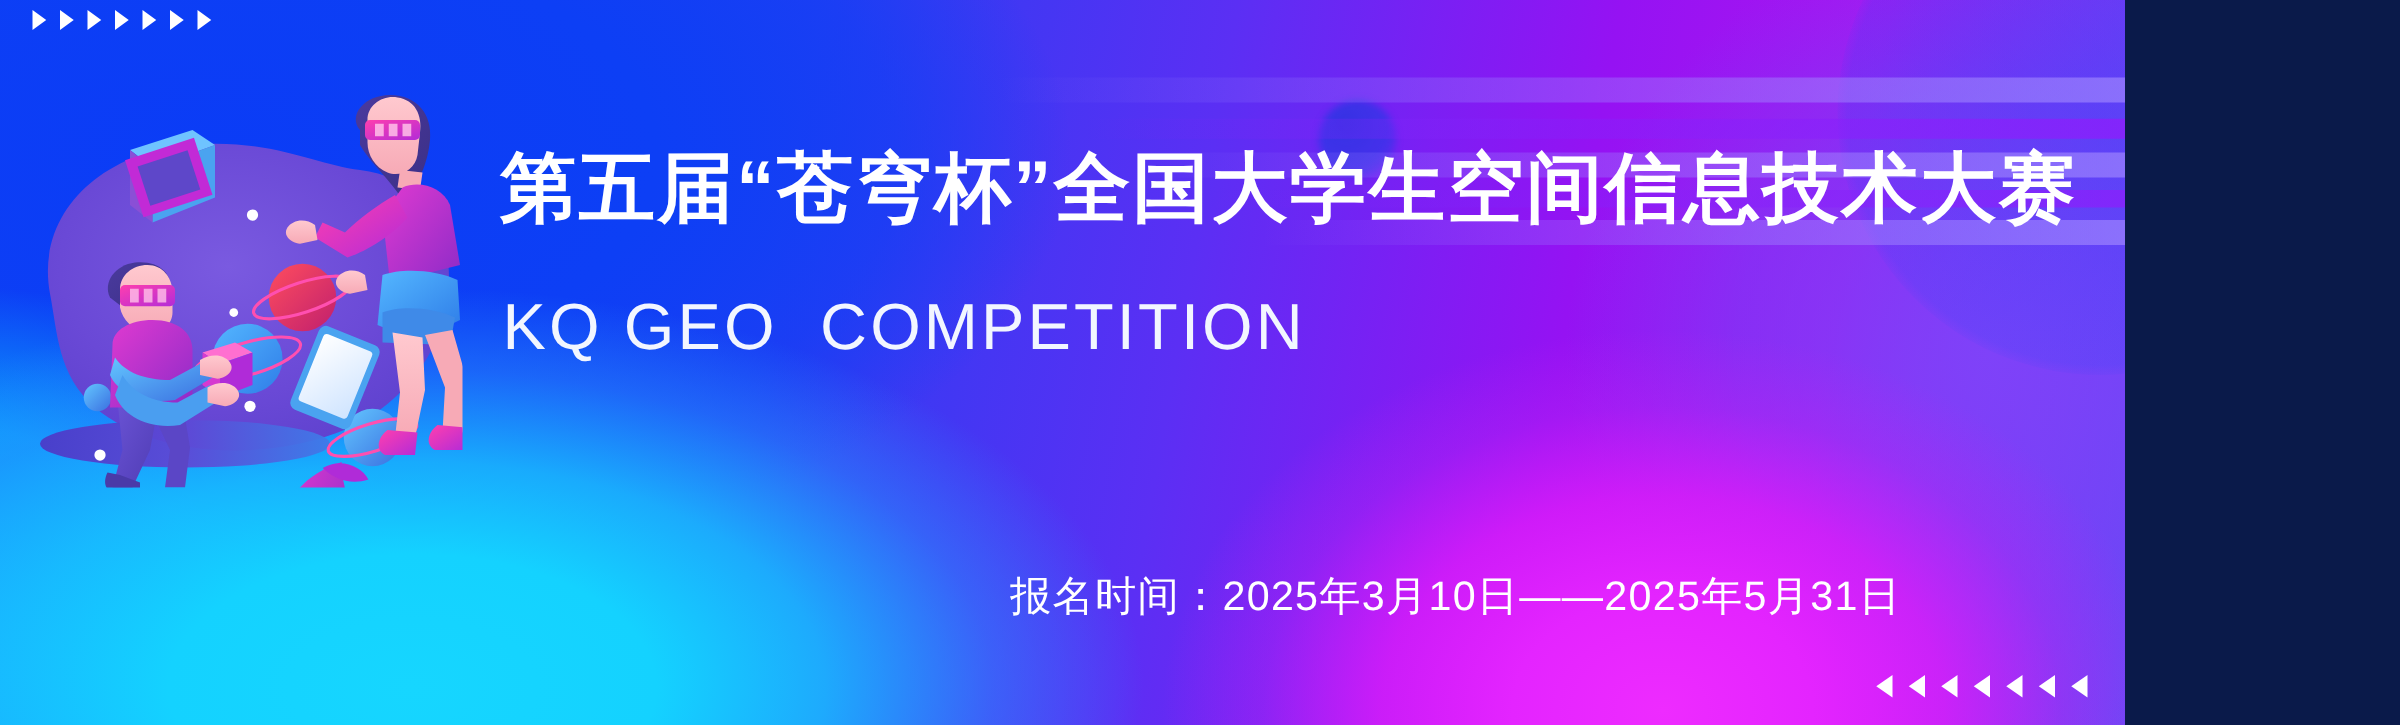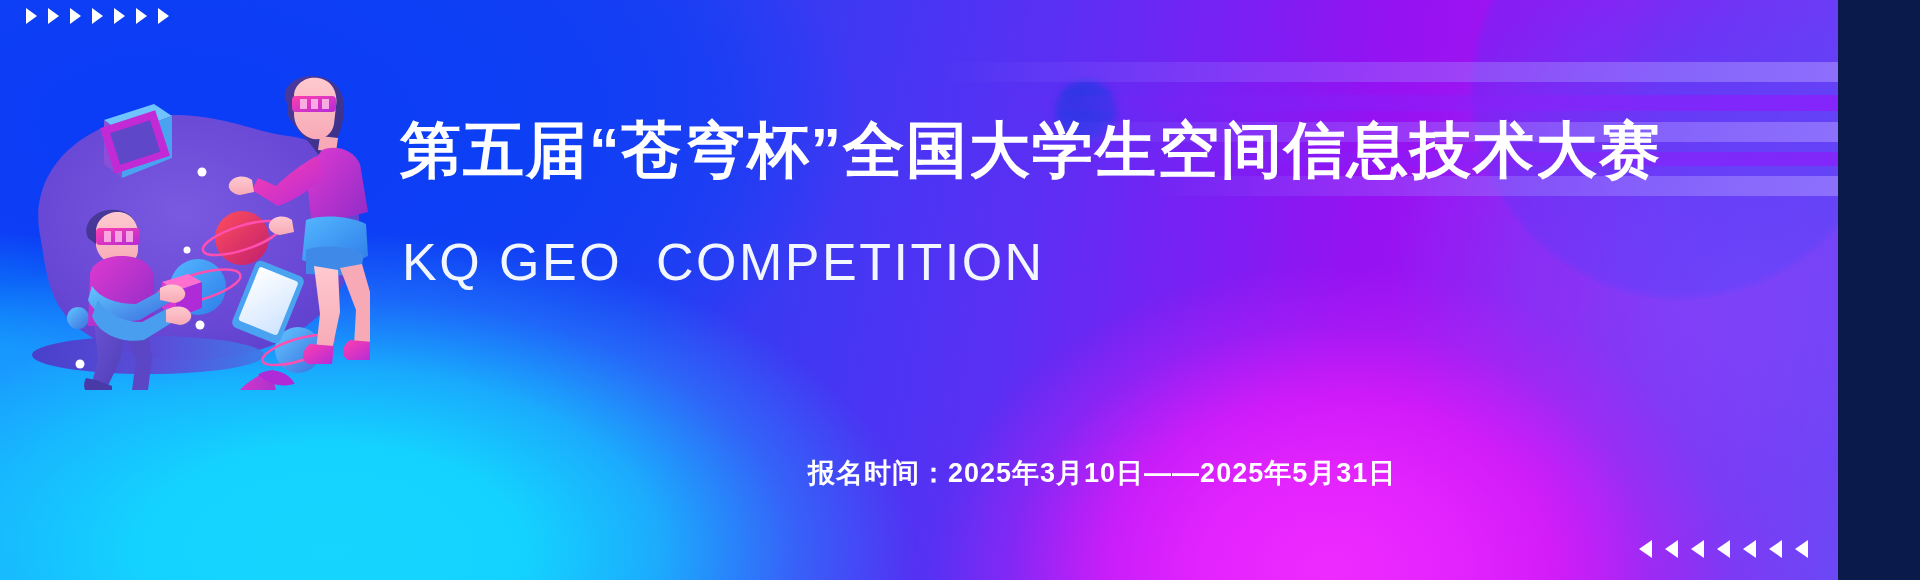--- a/index.html
+++ b/index.html
@@ -2,21 +2,21 @@
 <html><head>
 <meta charset="utf-8">
 <style>
   html, body {
     margin: 0;
     padding: 0;
     background: #0a1a4a;
   }
   #banner {
     position: relative;
-    width: 1838px;
+    width: 1700px;
     height: 580px;
     overflow: hidden;
     font-family: "Liberation Sans", "DejaVu Sans", sans-serif;
     background: #ec4899;
   }
 
   
   .bg-base {
     position: absolute; inset: 0;
     background: linear-gradient(100deg,
@@ -139,22 +139,22 @@
     font-size: 52px;
     line-height: 1;
     font-weight: normal;
     color: #f2f6ff;
     letter-spacing: 2.5px;
     white-space: pre;
   }
   .signup {
     position: absolute;
     left: 808px; top: 455px;
-    font-size: 27px;
-    font-weight: bold;
+    font-size: 33px;
+    font-weight: normal;
     color: #ffffff;
     letter-spacing: 1px;
     white-space: nowrap;
   }
 
   
   .illus { position: absolute; left: 20px; top: 60px; width: 350px; height: 330px; }
 </style>
 </head>
 <body>

